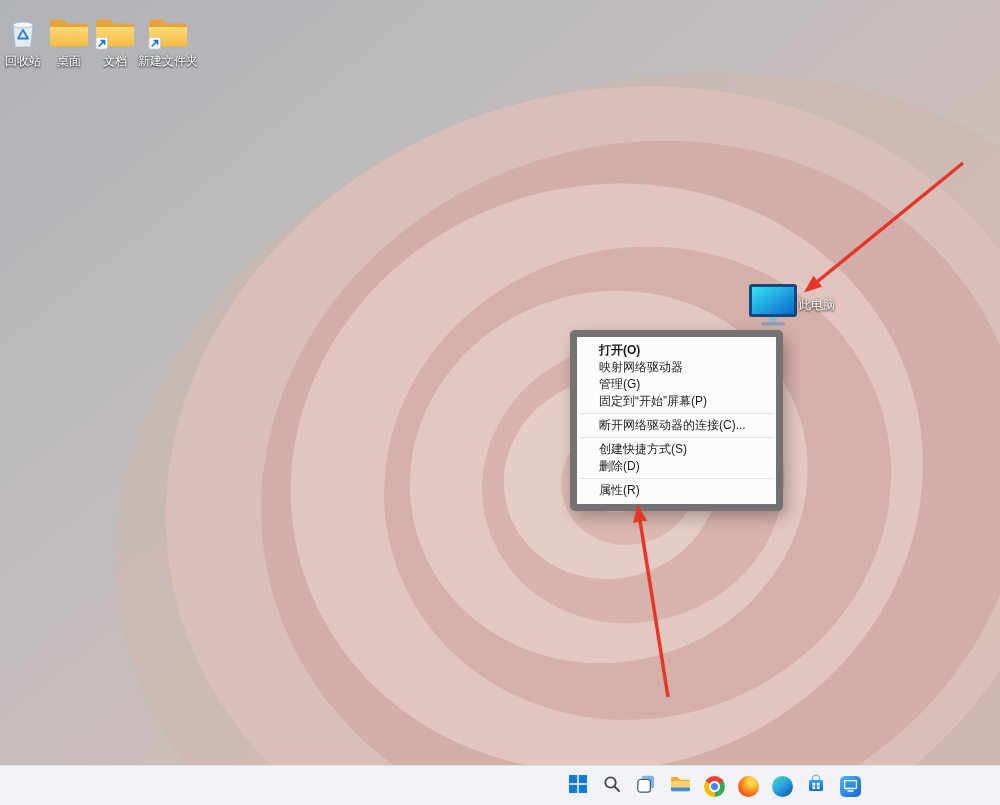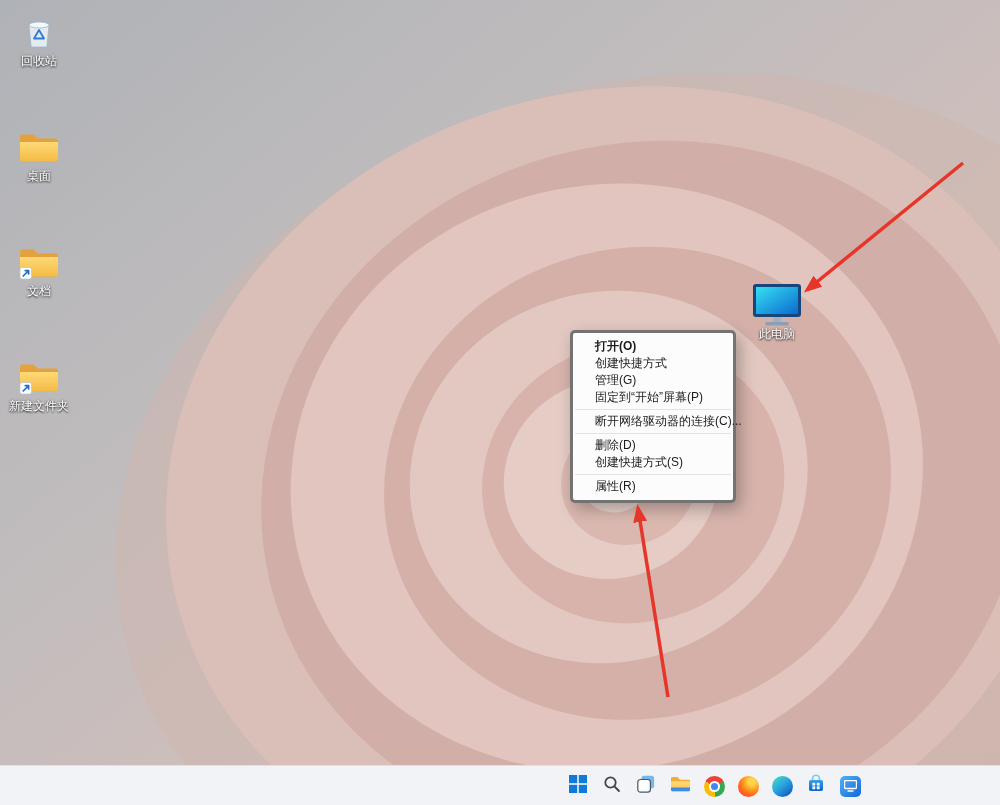--- a/index.html
+++ b/index.html
@@ -5,33 +5,33 @@
   * { box-sizing: border-box; margin: 0; padding: 0; }
   html, body { width: 1000px; height: 805px; }
   body { font-family: "Liberation Sans", "DejaVu Sans", sans-serif; overflow: hidden; }
 
   .screen { position: relative; width: 1000px; height: 805px; overflow: hidden; background: #c4bab8; }
 
   .wallpaper { position: absolute; inset: 0; }
   .wallpaper svg { display: block; width: 100%; height: 100%; }
 
   
-  .desk-col { position: absolute; left: 0; top: 4px; width: 78px; display: flex; flex-direction: column; z-index: 2; gap: 20px; }
+  .desk-col { position: absolute; left: 0; top: 4px; width: 78px; display: flex; flex-direction: row; z-index: 2; }
   .desk-icon { width: 78px; height: 95px; display: flex; flex-direction: column; align-items: center; padding-top: 7px; cursor: default; }
   .icon-art { width: 46px; height: 42px; display: flex; align-items: center; justify-content: center; position: relative; }
   .icon-label { margin-top: 2px; font-size: 12px; color: #ffffff; text-align: center; line-height: 13px;
                 text-shadow: 0 1px 2px rgba(0,0,0,.8), 0 0 3px rgba(0,0,0,.45); white-space: nowrap; }
 
   
-  .this-pc { position: absolute; left: 747px; top: 283px; width: 60px; display: flex; flex-direction: column; align-items: center; z-index: 3; }
+  .this-pc { position: absolute; left: 747px; top: 283px; width: 60px; display: flex; flex-direction: row; align-items: center; z-index: 3; }
   .this-pc .icon-label { margin-top: 1px; }
 
   
-  .context-menu { position: absolute; left: 570px; top: 330px; width: 166px; z-index: 5;
-                  background: #fcfcfc; border: 3px solid #737373; border-radius: 5px;
+  .context-menu { position: absolute; left: 570px; top: 330px; width: 213px; z-index: 5;
+                  background: #fcfcfc; border: 7px solid #737373; border-radius: 5px;
                   box-shadow: 4px 6px 16px rgba(0,0,0,.28); padding: 5px 0; }
   .menu-item { height: 17px; line-height: 17px; padding: 0 10px 0 22px; font-size: 12px; color: #1b1b1b; white-space: nowrap; cursor: default; }
   .menu-item.bold { font-weight: bold; }
   .menu-sep { border-top: 1px solid #e3e3e3; margin: 3px 2px; height: 0; }
 
   
   .arrows { position: absolute; inset: 0; z-index: 8; pointer-events: none; }
 
   
   .taskbar { position: absolute; left: 0; bottom: 0; width: 1000px; height: 40px; background: #f1f3f6;
@@ -158,28 +158,28 @@
         <rect x="5" y="4" width="42" height="27" fill="url(#scrGrad)"></rect>
         <rect x="22" y="34" width="8" height="5" fill="#9fb2c4"></rect>
         <rect x="14" y="39" width="24" height="3.5" rx="1.7" fill="#8aa0b4"></rect>
       </svg>
     </span>
     <span class="icon-label">此电脑</span>
   </div>
 
   <div class="context-menu">
     <div class="menu-item bold">打开(O)</div>
-    <div class="menu-item">创建快捷方式</div>
+    <div class="menu-item">映射网络驱动器</div>
     <div class="menu-item">管理(G)</div>
     <div class="menu-item">固定到“开始”屏幕(P)</div>
     <div class="menu-sep"></div>
     <div class="menu-item">断开网络驱动器的连接(C)...</div>
     <div class="menu-sep"></div>
+    <div class="menu-item">创建快捷方式(S)</div>
     <div class="menu-item">删除(D)</div>
-    <div class="menu-item">创建快捷方式(S)</div>
     <div class="menu-sep"></div>
     <div class="menu-item">属性(R)</div>
   </div>
 
   <svg class="arrows" width="1000" height="805" viewBox="0 0 1000 805">
     <defs>
       <marker id="arrowHead" markerUnits="userSpaceOnUse" markerWidth="20" markerHeight="16" refX="14" refY="7" orient="auto">
         <path d="M0,0 L18,7 L0,14 Z" fill="#e8352a"></path>
       </marker>
     </defs>

